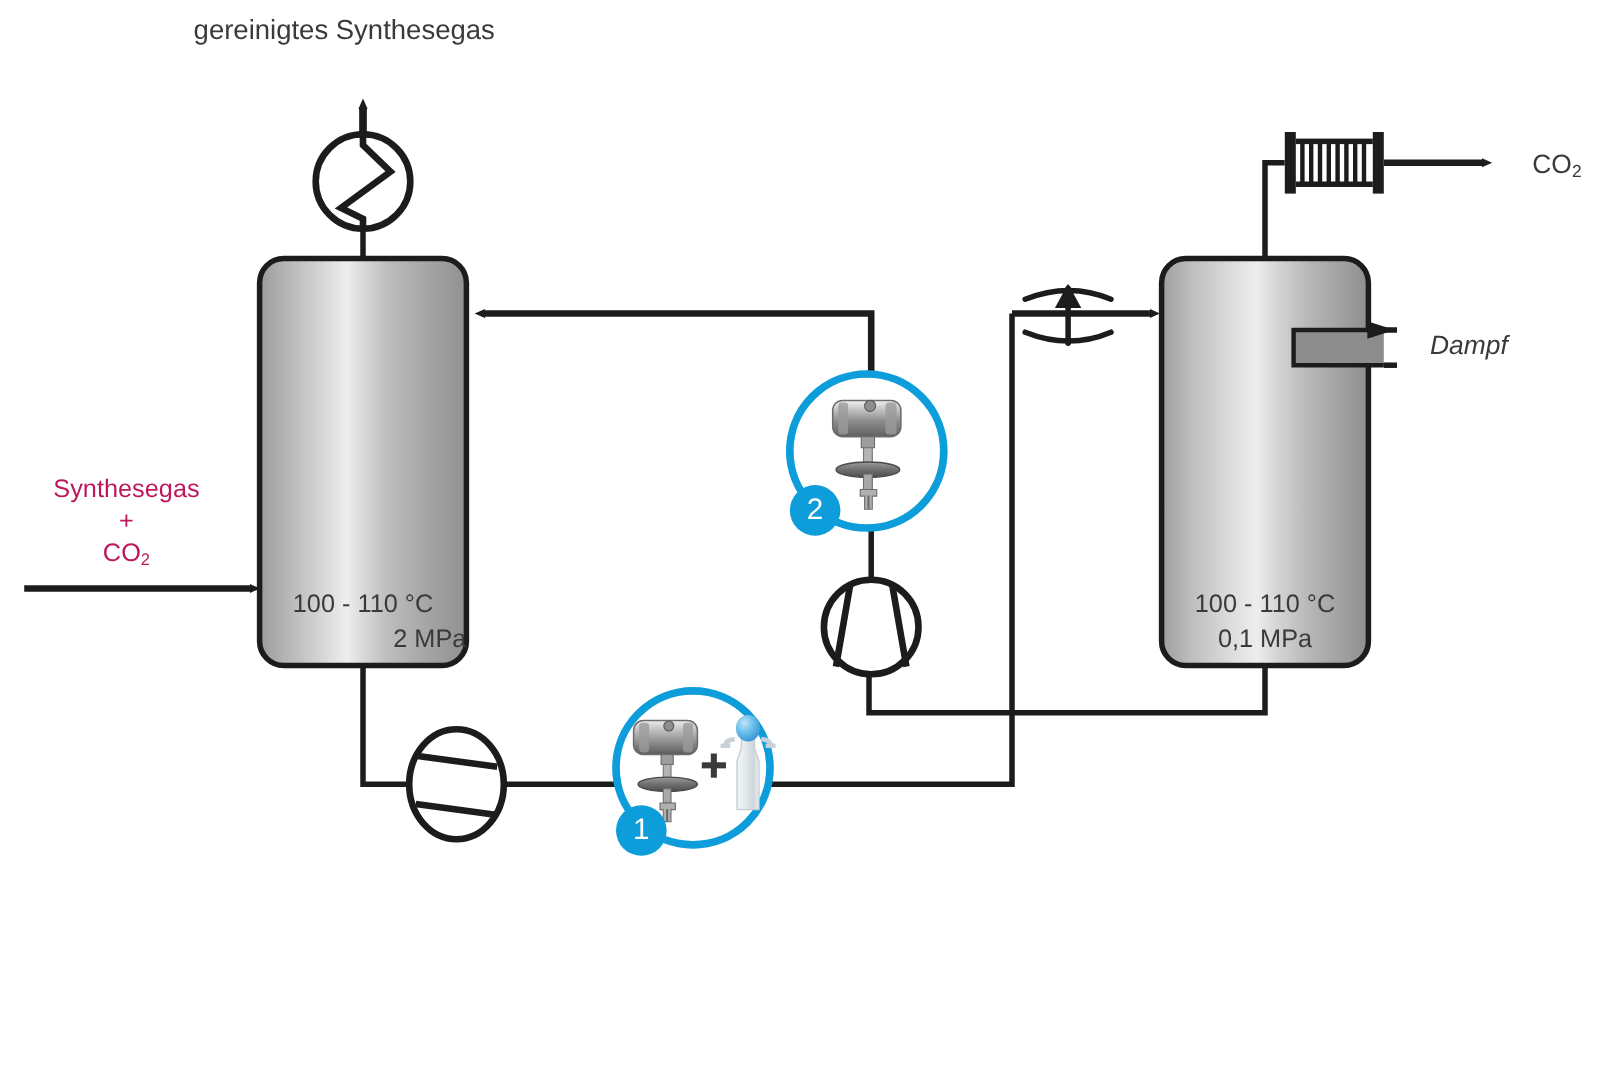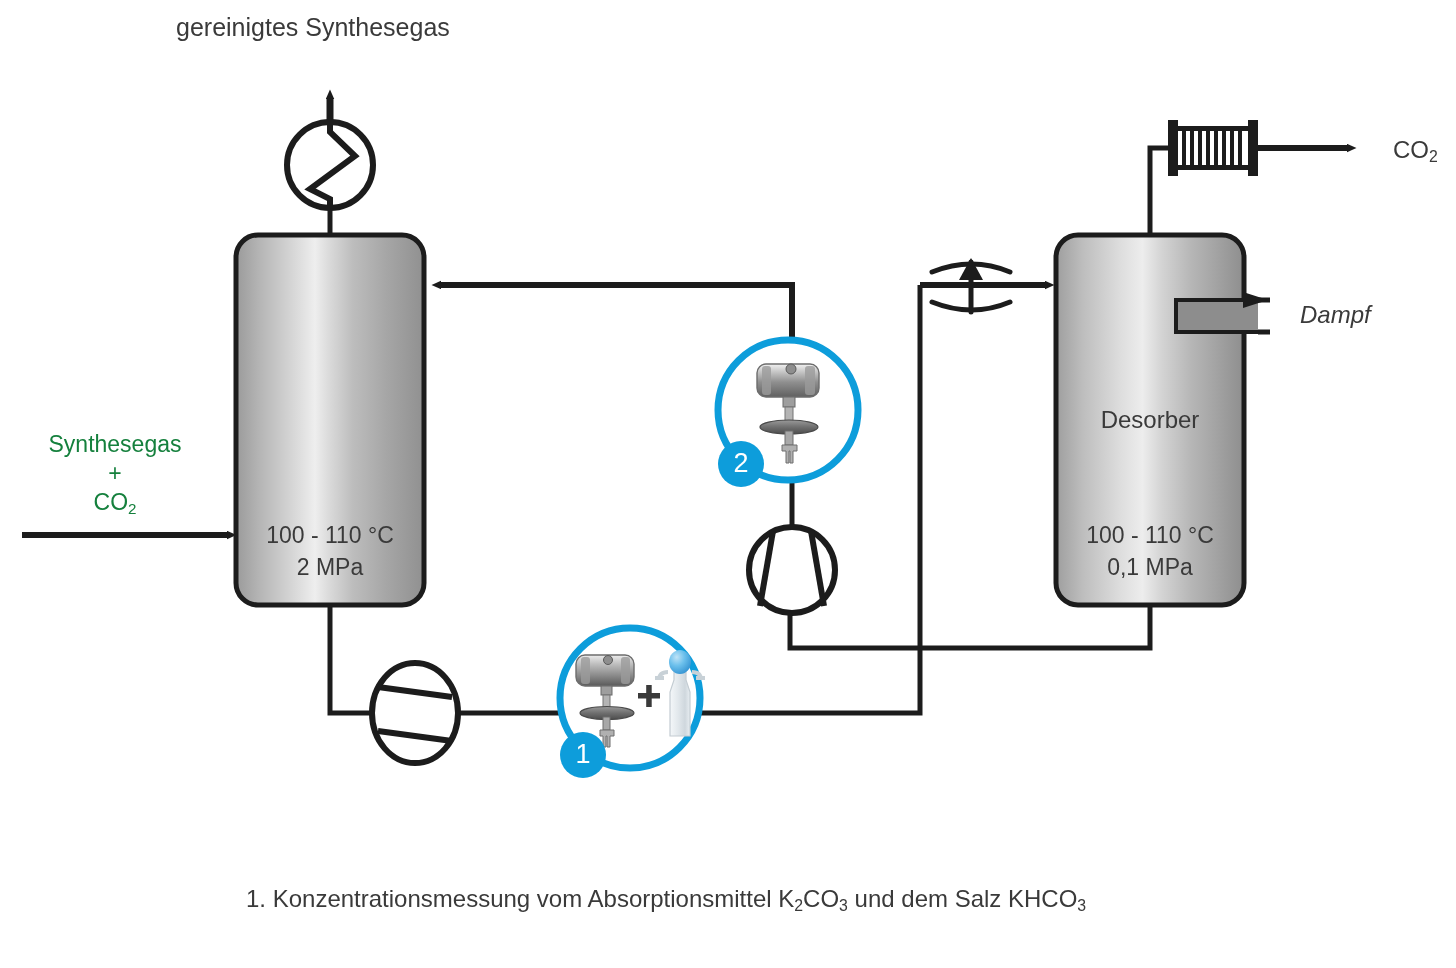--- a/index.html
+++ b/index.html
@@ -29,22 +29,22 @@
   }
   .txt {
     position: absolute;
     white-space: nowrap;
     color: #3c3c3c;
     font-family: "Liberation Sans", sans-serif;
     line-height: 1.25;
   }
   .t-title { font-size: 25px; color: #3a3a3a; }
   .t-vessel { font-size: 24px; color: #3a3a3a; }
-  .t-spec { font-size: 23px; color: #3a3a3a; }
-  .t-feed { font-size: 23px; color: #15803d; text-align: center; }
+  .t-spec { font-size: 23px; color: #3a3a3a; margin-top: 13px; }
+  .t-feed { font-size: 23px; color: #be185d; text-align: center; }
   .t-side { font-size: 24px; color: #3a3a3a; }
   .t-caption { font-size: 24px; color: #3a3a3a; }
   sub { font-size: 0.66em; vertical-align: baseline; position: relative; top: 0.28em; }
   .centerline { text-align: center; }
 </style>
 </head>
 <body>
 
 <div id="stage">
 
@@ -236,32 +236,27 @@
 
   <div class="txt t-title" style="left:176px; top:12px;">gereinigtes Synthesegas</div>
 
   <div class="txt t-feed centerline" style="left:20px; top:430px; width:190px;">
     <div>Synthesegas</div>
     <div>+</div>
     <div><span>CO</span><sub>2</sub></div>
   </div>
 
   <div class="txt t-spec centerline" style="left:236px; top:521px; width:188px;">100 - 110 °C</div>
-  <div class="txt t-spec centerline" style="left:236px; top:553px; width:188px;">2 MPa</div>
-
-  <div class="txt t-vessel centerline" style="left:1056px; top:405px; width:188px;">Desorber</div>
+  <div class="txt t-spec centerline" style="left:236px; top:553px; width:188px;text-align:right;">2 MPa</div>
+
   <div class="txt t-spec centerline" style="left:1056px; top:521px; width:188px;">100 - 110 °C</div>
   <div class="txt t-spec centerline" style="left:1056px; top:553px; width:188px;">0,1 MPa</div>
 
   <div class="txt t-side" style="left:1393px; top:135px;"><span>CO</span><sub>2</sub></div>
 
   <div class="txt t-side" style="left:1300px; top:300px;font-style:italic;">Dampf</div>
 
   <div class="txt" style="left:571px; top:738px; font-size:27px; color:#ffffff; width:24px; text-align:center;">1</div>
   <div class="txt" style="left:729px; top:447px; font-size:27px; color:#ffffff; width:24px; text-align:center;">2</div>
 
-  <div class="txt t-caption" style="left:246px; top:884px;">
-    <span>1.</span>
-    <span>Konzentrationsmessung vom Absorptionsmittel K</span><sub>2</sub><span>CO</span><sub>3</sub><span> und dem Salz KHCO</span><sub>3</sub>
-  </div>
 
 
 </div>
 
 </body></html>

